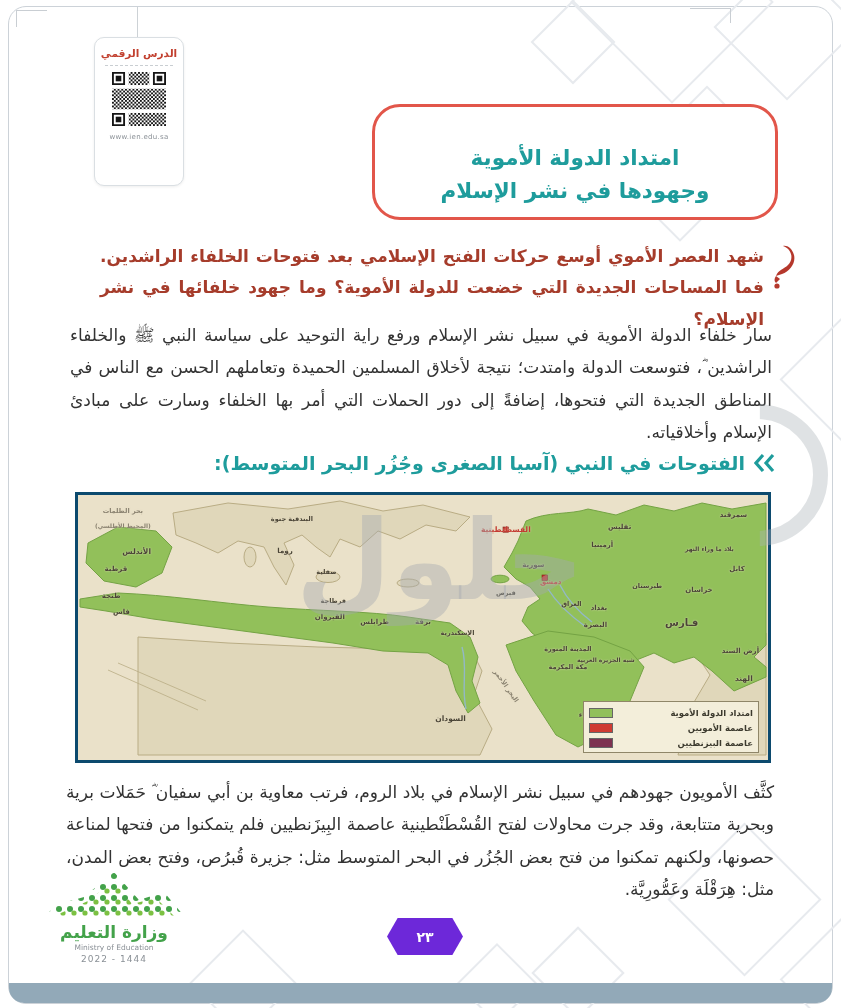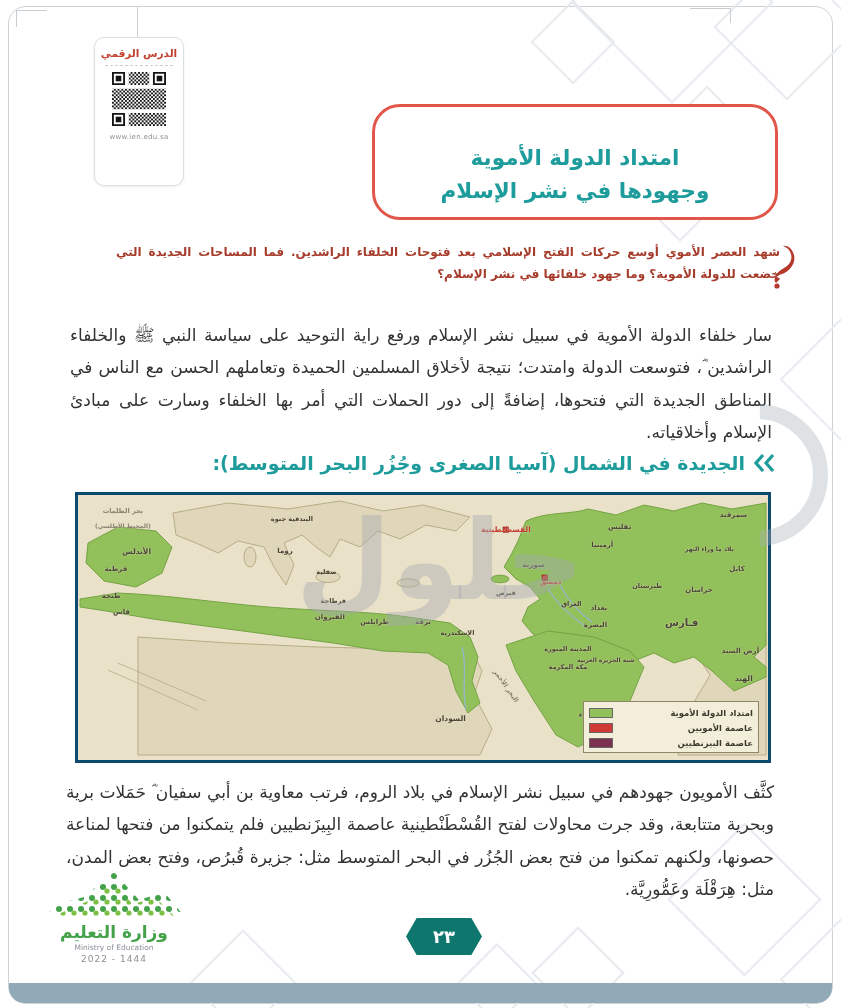--- a/index.html
+++ b/index.html
@@ -18,21 +18,21 @@
   .qr-divider{margin:6px 10px;border-top:1px dashed #c9ced2;}
   .qr-code{display:block;margin:2px auto 0 auto;}
   .qr-url{margin-top:7px;font-size:7px;color:#8a9096;letter-spacing:.3px;}
 
   .title-box{position:absolute;left:372px;top:104px;width:400px;height:110px;background:#fff;border:3px solid #e2564a;border-radius:28px;z-index:2;text-align:center;direction:rtl;}
   .title-box .tl{color:#1e9c9c;font-weight:bold;font-size:21.5px;line-height:1.55;}
   .title-box .tl1{margin-top:34px;}
   .lesson-badge{position:absolute;left:487px;top:85px;width:198px;height:38px;background:#1e9c9c;border-radius:12px;color:#fff;font-size:19px;font-weight:bold;text-align:center;line-height:38px;box-shadow:0 2px 4px rgba(0,0,0,.18);z-index:3;direction:rtl;}
 
   .q-icon{position:absolute;left:768px;top:243px;z-index:2;}
-  .question{position:absolute;left:100px;top:241px;width:664px;direction:rtl;text-align:justify;font-size:12px;font-weight:bold;color:#a63c2b;line-height:1.85;z-index:2;margin-left:16px;}
+  .question{position:absolute;left:100px;top:241px;width:664px;direction:rtl;text-align:justify;font-size:17px;font-weight:bold;color:#a63c2b;line-height:1.85;z-index:2;}
 
   .para{position:absolute;direction:rtl;text-align:justify;font-size:17px;color:#333;line-height:1.9;z-index:2;}
   .p1{left:70px;top:319px;width:702px;}
   .p2{left:66px;top:776px;width:708px;}
 
   .section-heading{position:absolute;left:70px;top:452px;width:706px;direction:rtl;display:flex;align-items:center;gap:9px;color:#1e9c9c;font-size:19px;font-weight:bold;z-index:2;}
 
   .map{position:absolute;left:75px;top:492px;width:690px;height:265px;border:3px solid #0c4a6e;background:#eae1c9;z-index:2;}
   .map svg.geo{position:absolute;left:0;top:0;}
   .map-labels{position:absolute;left:0;top:0;width:100%;height:100%;z-index:2;}
@@ -46,21 +46,21 @@
   .wm-big{font-size:110px;font-weight:bold;line-height:1.15;color:rgba(165,170,176,.42);direction:rtl;}
   .wm-ar{font-size:23px;margin-top:-16px;color:rgba(150,156,162,.60);direction:rtl;}
   .wm-en{font-size:14px;letter-spacing:7px;margin-top:2px;color:rgba(150,156,162,.60);}
   .wm-ring{position:absolute;left:686px;top:404px;width:112px;height:112px;border:15px solid rgba(172,178,184,.38);border-radius:50%;clip-path:inset(-12px 0 -12px 52%);z-index:5;pointer-events:none;}
 
   .moe{position:absolute;left:36px;top:872px;width:156px;text-align:center;z-index:2;}
   .moe-ar{margin-top:2px;font-size:17px;font-weight:bold;color:#43a24a;direction:rtl;}
   .moe-en{font-size:7.5px;color:#8a9096;margin-top:1px;}
   .moe-year{font-size:9px;color:#8a9096;margin-top:2px;letter-spacing:1px;}
 
-  .page-num{position:absolute;left:406px;top:918px;width:76px;height:37px;background:#0f766e;clip-path:polygon(14% 0,86% 0,100% 50%,86% 100%,14% 100%,0 50%);color:#fff;font-size:18px;font-weight:bold;display:flex;align-items:center;justify-content:center;z-index:4;}
+  .page-num{position:absolute;left:387px;top:918px;width:76px;height:37px;background:#6d28d9;clip-path:polygon(14% 0,86% 0,100% 50%,86% 100%,14% 100%,0 50%);color:#fff;font-size:14px;font-weight:bold;display:flex;align-items:center;justify-content:center;z-index:4;}
 </style>
 </head>
 <body>
 
 <div class="page">
 
   <div class="frame"></div>
 
   <div class="dia" style="left:600px;top:-70px;width:140px;height:140px;"></div>
   <div class="dia" style="left:735px;top:-25px;width:100px;height:100px;"></div>
@@ -117,21 +117,21 @@
   </div>
   <div class="question">شهد العصر الأموي أوسع حركات الفتح الإسلامي بعد فتوحات الخلفاء الراشدين. فما المساحات الجديدة التي خضعت للدولة الأموية؟ وما جهود خلفائها في نشر الإسلام؟</div>
 
   <div class="para p1">سار خلفاء الدولة الأموية في سبيل نشر الإسلام ورفع راية التوحيد على سياسة النبي ﷺ والخلفاء الراشدين ؓ، فتوسعت الدولة وامتدت؛ نتيجة لأخلاق المسلمين الحميدة وتعاملهم الحسن مع الناس في المناطق الجديدة التي فتحوها، إضافةً إلى دور الحملات التي أمر بها الخلفاء وسارت على مبادئ الإسلام وأخلاقياته.</div>
 
   <div class="section-heading">
     <svg width="22" height="20" viewBox="0 0 22 20">
       <path d="M9 2 L2 10 L9 18" stroke="#1e9c9c" stroke-width="3.2" fill="none"></path>
       <path d="M19 2 L12 10 L19 18" stroke="#1e9c9c" stroke-width="3.2" fill="none"></path>
     </svg>
-    <span>الجديدة في الشمال (آسيا الصغرى وجُزُر البحر المتوسط):</span>
+    <span>الفتوحات في النبي (آسيا الصغرى وجُزُر البحر المتوسط):</span>
   </div>
 
   <div class="map">
     <svg class="geo" viewBox="0 0 690 265" width="690" height="265">
       <rect width="690" height="265" fill="#eae1c9"></rect>
       <g fill="#e0d7ba" stroke="#b9ac84" stroke-width="1">
         <path d="M95,18 L150,8 L210,14 L262,6 L305,16 L345,10 L392,22 L378,36 L348,30 L322,44 L300,36 L282,52 L262,44 L252,62 L238,52 L224,40 L206,48 L216,70 L208,90 L196,72 L186,52 L160,46 L140,58 L118,48 L98,40 Z"></path>
         <path d="M60,142 L150,148 L240,152 L320,154 L392,152 L404,176 L396,200 L414,234 L402,260 L60,260 Z"></path>
         <path d="M612,150 L688,138 L688,260 L600,260 L612,214 L632,180 Z"></path>
         <ellipse cx="250" cy="82" rx="12" ry="5.5"></ellipse>

